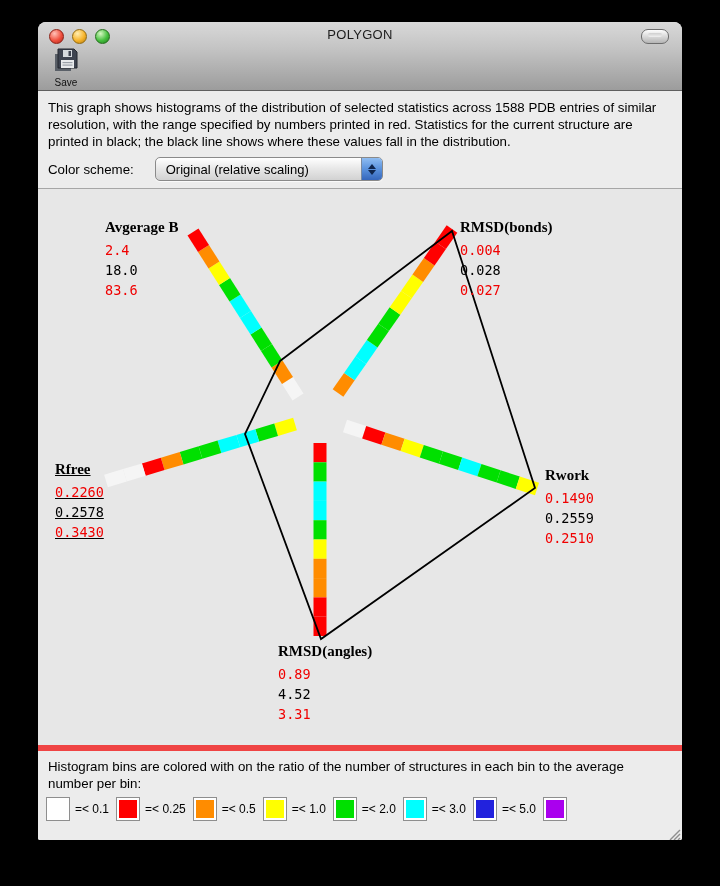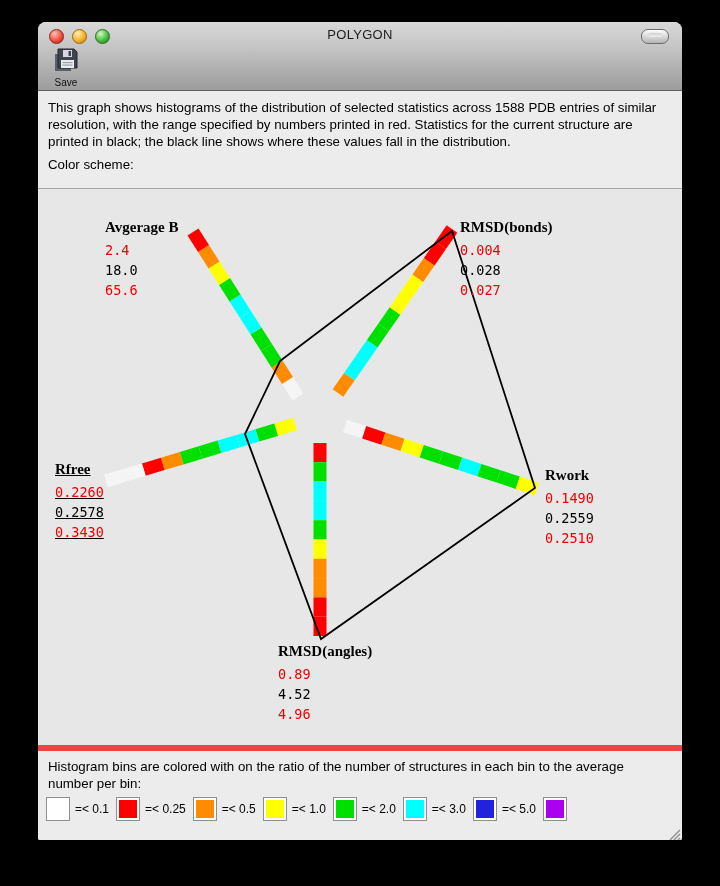--- a/index.html
+++ b/index.html
@@ -125,20 +125,27 @@
         </span>
         <span class="lbl">Save</span>
       </div>
     </div>
   </div>
 
   <div class="desc-section">
     <div class="desc-text">This graph shows histograms of the distribution of selected statistics across 1588 PDB entries of similar resolution, with the range specified by numbers printed in red.  Statistics for the current structure are printed in black; the black line shows where these values fall in the distribution.</div>
     <div class="scheme-row">
       <span class="scheme-label">Color scheme:</span>
+      <div class="popup">
+        <span class="val">Original (relative scaling)</span>
+        <span class="cap">
+            <span class="arr-up"></span>
+            <span class="arr-dn"></span>
+          </span>
+      </div>
     </div>
   </div>
 
   <div class="plot-section" id="plot-area">
     <svg id="polygon-svg" width="644" height="556">
         <line x1="260" y1="208" x2="249.5" y2="191.5" stroke="#f5f5f5" stroke-width="13"></line>
         <line x1="249.5" y1="191.5" x2="239" y2="175" stroke="#ff8c00" stroke-width="13"></line>
         <line x1="239" y1="175" x2="228.5" y2="158.5" stroke="#00e000" stroke-width="13"></line>
         <line x1="228.5" y1="158.5" x2="218" y2="142" stroke="#00e000" stroke-width="13"></line>
         <line x1="218" y1="142" x2="207.5" y2="125.5" stroke="#00ffff" stroke-width="13"></line>
@@ -187,39 +194,39 @@
         <line x1="124.69999999999999" y1="274.9" x2="105.80000000000001" y2="280.6" stroke="#ff0000" stroke-width="13"></line>
         <line x1="105.80000000000001" y1="280.6" x2="86.9" y2="286.3" stroke="#f5f5f5" stroke-width="13"></line>
         <line x1="86.9" y1="286.3" x2="68" y2="292" stroke="#f5f5f5" stroke-width="13"></line>
         <polygon points="242,172 414,42 497,299 283,450 207,245" fill="none" stroke="#000000" stroke-width="1.8"></polygon>
       </svg>
 
   <div class="axis-label" style="left: 67px; top: 28px;">
         <div class="nm">Avgerage B</div>
         <div class="v red">2.4</div>
         <div class="v blk">18.0</div>
-        <div class="v red">65.6</div>
+        <div class="v red">83.6</div>
       </div>
       <div class="axis-label" style="left: 422px; top: 28px;">
         <div class="nm">RMSD(bonds)</div>
         <div class="v red">0.004</div>
         <div class="v blk">0.028</div>
         <div class="v red">0.027</div>
       </div>
       <div class="axis-label" style="left: 507px; top: 276px;">
         <div class="nm">Rwork</div>
         <div class="v red">0.1490</div>
         <div class="v blk">0.2559</div>
         <div class="v red">0.2510</div>
       </div>
       <div class="axis-label" style="left: 240px; top: 452px;">
         <div class="nm">RMSD(angles)</div>
         <div class="v red">0.89</div>
         <div class="v blk">4.52</div>
-        <div class="v red">4.96</div>
+        <div class="v red">3.31</div>
       </div>
       <div class="axis-label" style="left: 17px; top: 270px; text-decoration: underline;">
         <div class="nm">Rfree</div>
         <div class="v red">0.2260</div>
         <div class="v blk">0.2578</div>
         <div class="v red">0.3430</div>
       </div>
     </div>
 
   <div class="legend-section">

